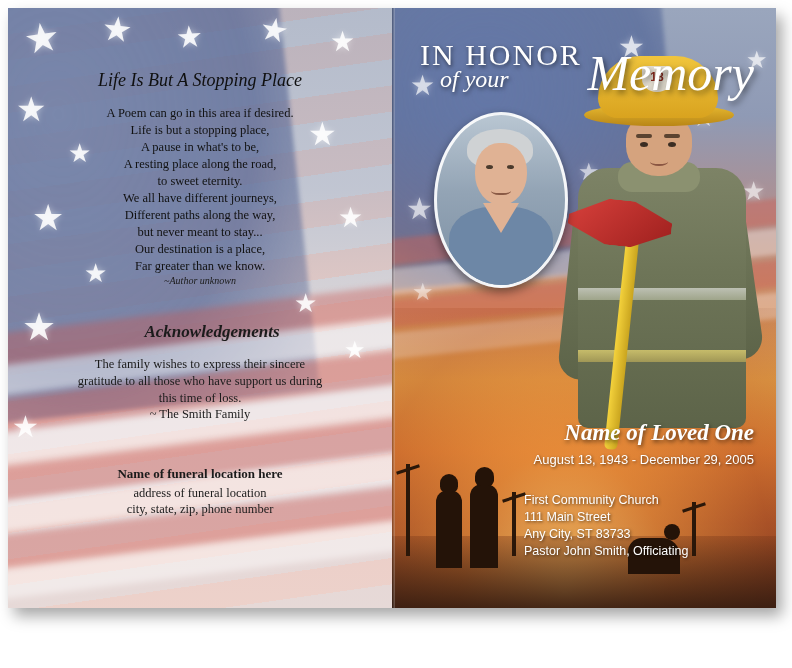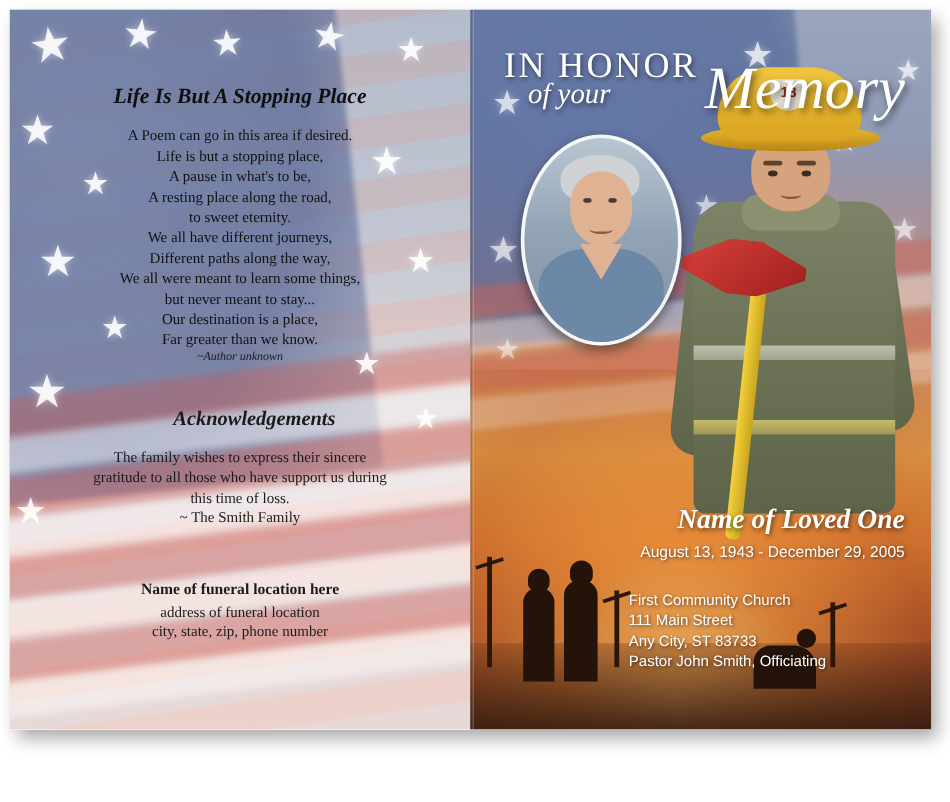--- a/index.html
+++ b/index.html
@@ -82,21 +82,21 @@
     position: relative;
     z-index: 5;
     width: 100%;
     height: 100%;
     color: #1b1b1b;
     text-align: center;
   }
   .poem-title {
     margin-top: 62px;
     font-family: "Liberation Serif", serif;
-    font-weight: bold;
+    font-weight: normal;
     font-style: italic;
     font-size: 18px;
     color: #0f0f0f;
   }
   .poem-body {
     margin-top: 14px;
     font-family: "Liberation Serif", serif;
     font-size: 12.5px;
     line-height: 17px;
     color: #111;
@@ -483,21 +483,20 @@
     <div class="left-content">
       <div class="poem-title">Life Is But A Stopping Place</div>
       <div class="poem-body">
         <div>A Poem can go in this area if desired.</div>
         <div>Life is but a stopping place,</div>
         <div>A pause in what's to be,</div>
         <div>A resting place along the road,</div>
         <div>to sweet eternity.</div>
         <div>We all have different journeys,</div>
         <div>Different paths along the way,</div>
-        <div>We all were meant to learn some things,</div>
         <div>but never meant to stay...</div>
         <div>Our destination is a place,</div>
         <div>Far greater than we know.</div>
       </div>
       <div class="poem-author">~Author unknown</div>
 
       <div class="ack-title">Acknowledgements</div>
       <div class="ack-body">The family wishes to express their sincere gratitude to all those who have support us during this time of loss.</div>
       <div class="ack-family">~ The Smith Family</div>
 

